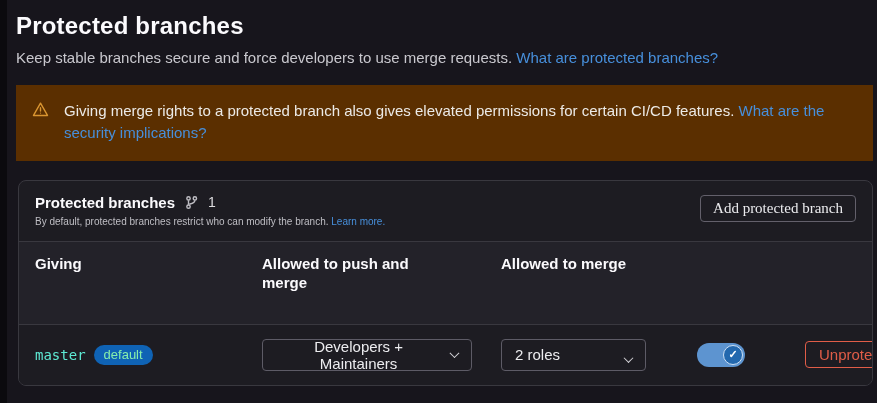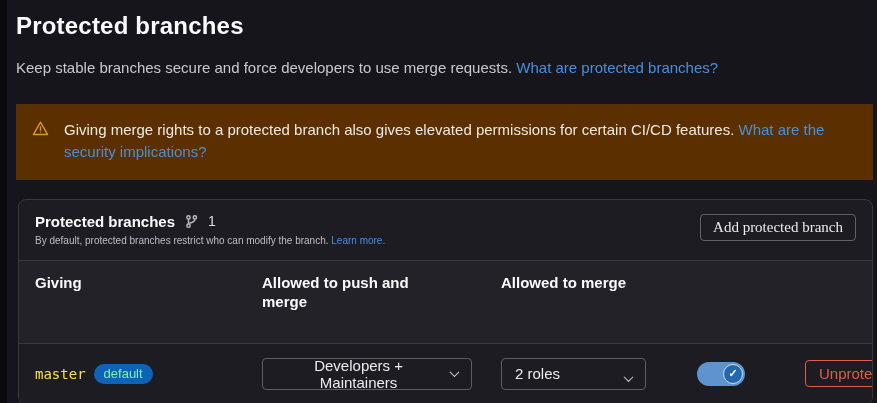--- a/index.html
+++ b/index.html
@@ -15,27 +15,27 @@
     position: absolute; left: 0; top: 0; width: 7px; height: 403px;
     background: #0b0a0e;
   }
   .content { padding: 12px 9px 0 9px; margin-left: 7px; width: 866px; }
 
   
   .page-title {
     font-size: 24px; font-weight: 700; color: #fbfafd; letter-spacing: .2px;
   }
   .page-subtitle {
-    margin-top: 19px; font-size: 15px; color: #c9c8ce;
+    margin-top: 9px; font-size: 15px; color: #c9c8ce;
   }
   a.link { color: var(--c-link, #478fdb); text-decoration: none; cursor: pointer; }
 
   
   .alert {
-    margin-top: 28px;
+    margin-top: 19px;
     background: var(--c-alert_bg, #5b2f00);
     padding: 15px 0 17px 16px;
     display: flex; align-items: flex-start; gap: 15px;
     width: 857px;
   }
   .alert .warn-icon { flex: 0 0 auto; margin-top: 1px; }
   .alert-text { font-size: 15px; line-height: 1.45; color: #eceae6; max-width: 770px; }
 
   
   .card {
@@ -82,21 +82,21 @@
   }
   .trow {
     display: grid;
     grid-template-columns: 227px 239px 194px 110px 1fr;
     align-items: center;
     padding: 0 16px;
     height: 60px;
     background: var(--c-card_bg, #1d1c22);
   }
   .branch-cell { display: flex; align-items: center; gap: 8px; }
-  .branch-name { font-family: "DejaVu Sans Mono", "Liberation Mono", monospace; font-size: 14px; color: #fde047; }
+  .branch-name { font-family: "DejaVu Sans Mono", "Liberation Mono", monospace; font-size: 14px; color: #5eead4; }
   .badge {
     background: var(--c-badge_bg, #0f63b5); color: #86efac;
     font-size: 13px; padding: 2.5px 10px; border-radius: 10px;
   }
   .dropdown {
     background: transparent; border: 1px solid #5d5b66; border-radius: 4px;
     color: #ececef; font-size: 15px; font-family: inherit; cursor: pointer;
     display: flex; align-items: center; justify-content: space-between;
     padding: 7px 13px; height: 32px;
   }

